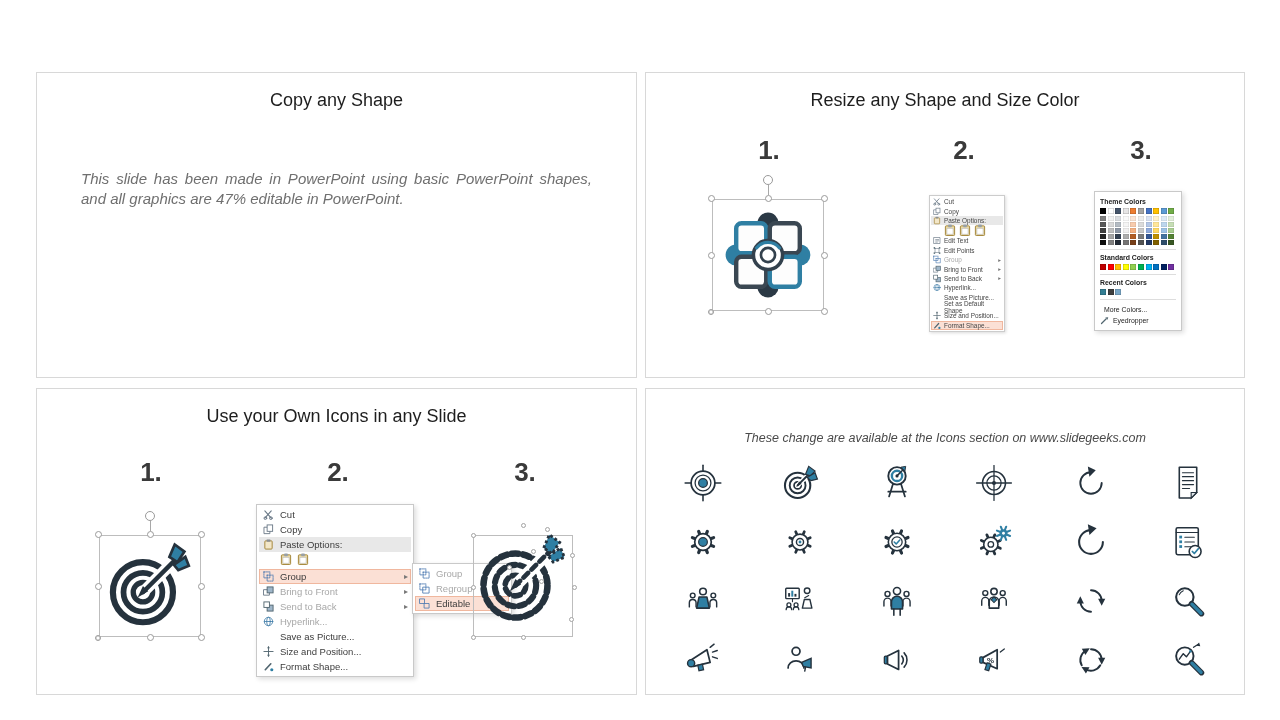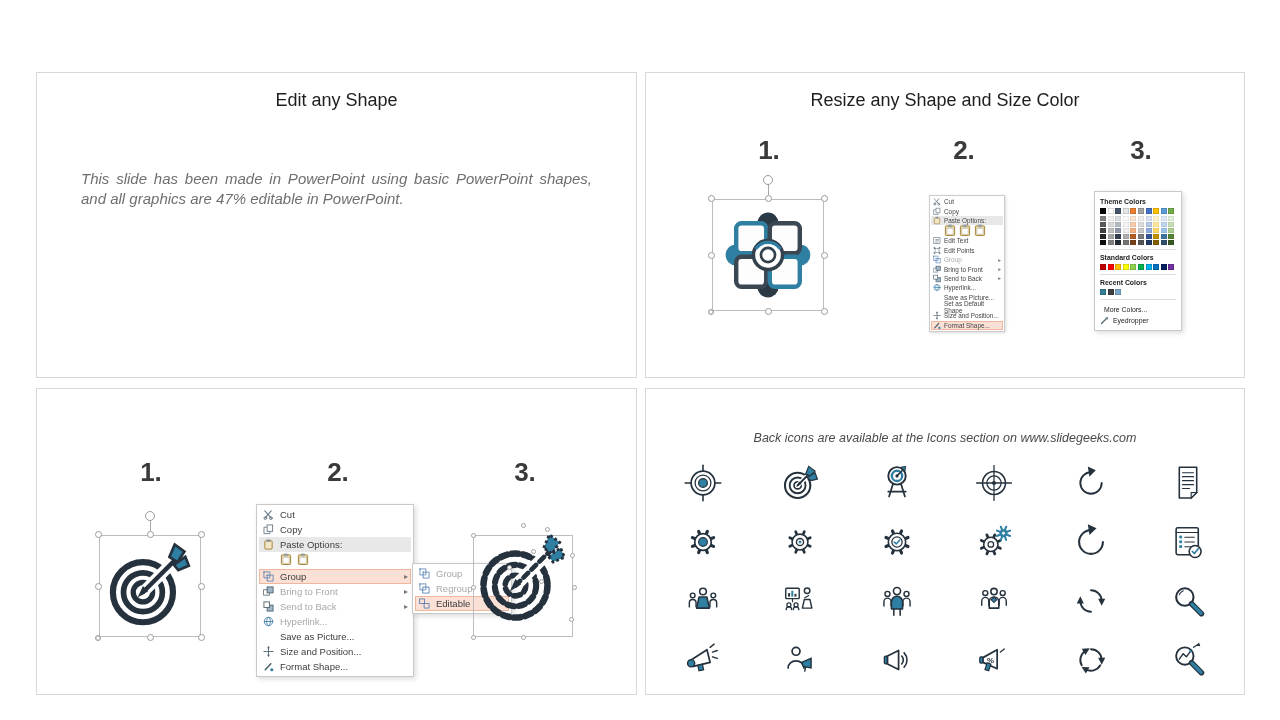--- a/index.html
+++ b/index.html
@@ -61,21 +61,21 @@
   
   .icon-grid{position:absolute;left:8px;top:64px;width:582px;display:grid;grid-template-columns:repeat(6,97px);grid-auto-rows:59px;justify-items:center;align-items:center;}
   .cell{width:40px;height:40px;display:flex;align-items:center;justify-content:center;}
 </style>
 </head>
 <body>
 
 <div class="slide">
 
   <section class="panel tl">
-    <h2>Edit any Shape</h2>
+    <h2>Copy any Shape</h2>
     <p class="body-text bt1">This slide has been made in PowerPoint using basic PowerPoint shapes, and all graphics are 47% editable in PowerPoint.</p>
   </section>
 
   <section class="panel tr">
     <h2>Resize any Shape and Size Color</h2>
     <span class="stepnum" style="left:123px;top:62px">1.</span>
     <span class="stepnum" style="left:318px;top:62px">2.</span>
     <span class="stepnum" style="left:495px;top:62px">3.</span>
 
     <div class="obj" style="left:66px;top:126px;width:112px;height:112px">
@@ -360,20 +360,21 @@
           <span><svg viewBox="0 0 12 12" width="9" height="9">
               <line x1="2" y1="10" x2="8" y2="4" stroke="#51656f" stroke-width="1.6" fill="none" stroke-linecap="round" stroke-linejoin="round"></line>
               <polygon points="7,2 10,5 11,1.5" fill="#51656f"></polygon>
             </svg></span>
           <span>Eyedropper</span>
         </div>
       </div>
   </section>
 
   <section class="panel bl">
+    <h2>Use your Own Icons in any Slide</h2>
     <span class="stepnum" style="left:114px;top:68px">1.</span>
     <span class="stepnum" style="left:301px;top:68px">2.</span>
     <span class="stepnum" style="left:488px;top:68px">3.</span>
 
     <div class="obj" style="left:62px;top:146px;width:102px;height:102px">
       <span class="selbox"></span>
       <span class="stem"></span>
       <span class="rot"></span>
       <span class="h nw"></span><span class="h n"></span><span class="h ne"></span><span class="h e"></span><span class="h se"></span><span class="h s"></span><span class="h sw"></span><span class="h w"></span>
       <span id="targetSolid"><svg viewBox="0 0 104 100" width="92" height="88.32" style="position:absolute;left:5px;top:6px">
@@ -546,21 +547,21 @@
       <span class="minih" style="left:52px;top:110px"></span>
       <span class="minih" style="left:2px;top:110px"></span>
       <span class="minih" style="left:2px;top:60px"></span>
       <span class="minih" style="left:38px;top:40px"></span>
       <span class="minih" style="left:62px;top:24px"></span>
       <span class="minih" style="left:70px;top:54px"></span>
     </div>
   </section>
 
   <section class="panel br">
-    <p class="subtitle">Back icons are available at the Icons section on www.slidegeeks.com</p>
+    <p class="subtitle">These change are available at the Icons section on www.slidegeeks.com</p>
     <div class="icon-grid" id="iconGrid">
         <div class="cell">
           <svg viewBox="0 0 48 48" width="38" height="38">
             <circle cx="24" cy="24" r="15" stroke="#25323D" stroke-width="2.2" fill="none" stroke-linecap="round" stroke-linejoin="round"></circle>
             <circle cx="24" cy="24" r="10" stroke="#25323D" stroke-width="1.6" fill="none" stroke-linecap="round" stroke-linejoin="round"></circle>
             <circle cx="24" cy="24" r="5.5" fill="#2F7FA3" stroke="#25323D" stroke-width="1.6"></circle>
             <line x1="24" y1="1.5" x2="24" y2="9" stroke="#25323D" stroke-width="2" fill="none" stroke-linecap="round" stroke-linejoin="round"></line>
             <line x1="24" y1="39" x2="24" y2="46.5" stroke="#25323D" stroke-width="2" fill="none" stroke-linecap="round" stroke-linejoin="round"></line>
             <line x1="1.5" y1="24" x2="9" y2="24" stroke="#25323D" stroke-width="2" fill="none" stroke-linecap="round" stroke-linejoin="round"></line>
             <line x1="39" y1="24" x2="46.5" y2="24" stroke="#25323D" stroke-width="2" fill="none" stroke-linecap="round" stroke-linejoin="round"></line>

